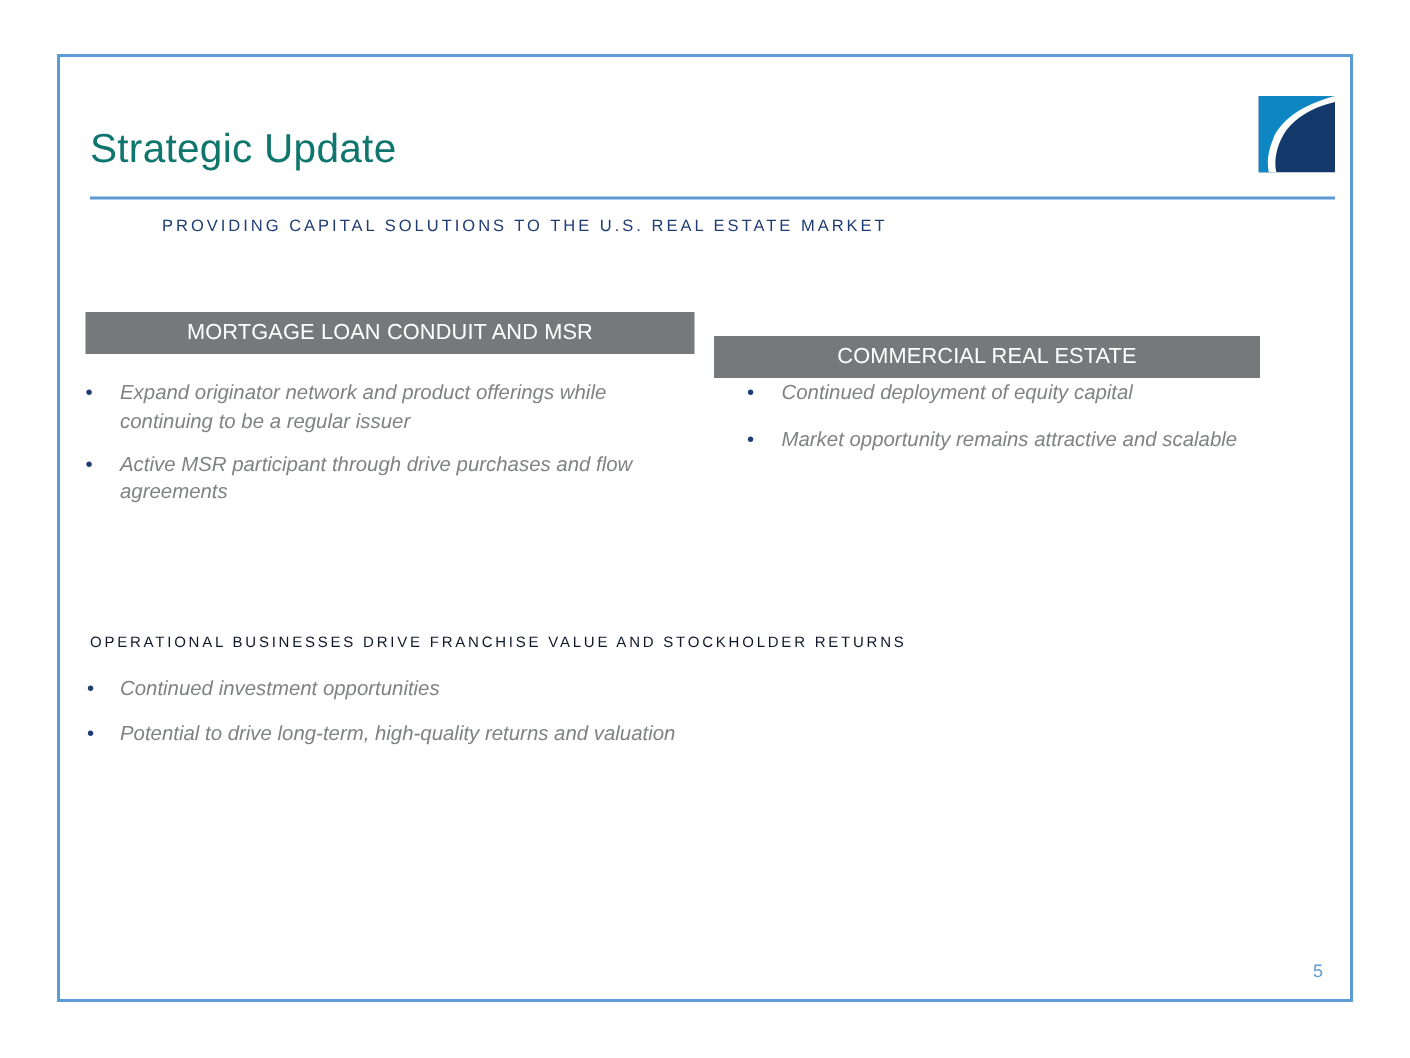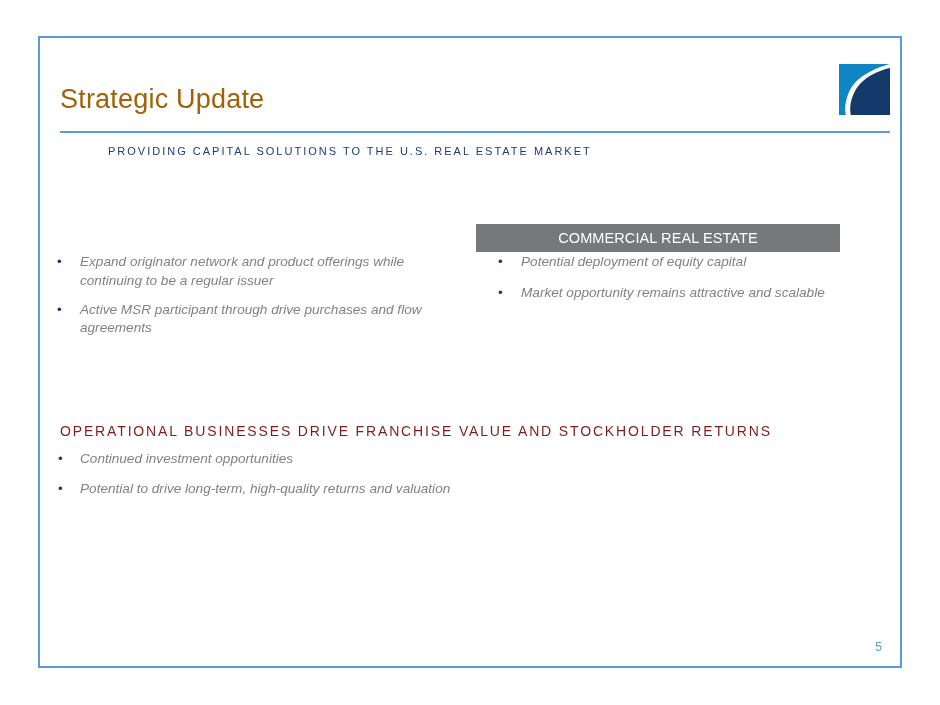--- a/index.html
+++ b/index.html
@@ -34,21 +34,21 @@
     height: 51px;
   }
   .logo svg { display: block; }
 
   
   .title {
     position: absolute;
     left: 20px;
     top: 46px;
     font-size: 27px;
-    color: #a16207;
+    color: #0f766e;
     letter-spacing: 0.2px;
     white-space: nowrap;
   }
 
   .title-rule {
     position: absolute;
     left: 20px;
     top: 93px;
     width: 830px;
     height: 2px;
@@ -114,22 +114,22 @@
   .bullets.left li  { margin-bottom: 10px; }
   .bullets.right li { margin-bottom: 12px; }
   .bullets.right .bullet-dot { left: 22px; }
   .bullets.right .bullet-text { padding-left: 45px; }
 
   
   .section-heading {
     position: absolute;
     left: 20px;
     top: 385px;
-    font-size: 14px;
-    color: #7f1d1d;
+    font-size: 10px;
+    color: #0f172a;
     letter-spacing: 1.85px;
     white-space: nowrap;
   }
 
   .bullets.bottom {
     left: 18px;
     top: 412px;
     width: 620px;
     font-size: 13.6px;
   }
@@ -156,40 +156,41 @@
       <rect x="0" y="0" width="51" height="51" fill="#13396b"></rect>
       <path d="M0 0 H51 C51 0 22 6 13 26 C6 41 9 51 9 51 H0 Z" fill="#0e86c4"></path>
       <path d="M51 0 C51 0 19 7 10 28 C4 42 7 51 7 51 L12 51 C12 51 9 42 15 29 C24 9 51 4 51 4 Z" fill="#ffffff"></path>
     </svg>
   </div>
 
   <div class="title">Strategic Update</div>
   <div class="title-rule"></div>
   <div class="subtitle">PROVIDING CAPITAL SOLUTIONS TO THE U.S. REAL ESTATE MARKET</div>
 
+  <div class="col-header left">MORTGAGE LOAN CONDUIT AND MSR</div>
   <div class="col-header right">COMMERCIAL REAL ESTATE</div>
 
   <div class="bullets left">
     <ul>
       <li>
         <span class="bullet-dot">•</span>
         <span class="bullet-text">Expand originator network and product offerings while continuing to be a regular issuer</span>
       </li>
       <li>
         <span class="bullet-dot">•</span>
         <span class="bullet-text">Active MSR participant through drive purchases and flow agreements</span>
       </li>
     </ul>
   </div>
 
   <div class="bullets right">
     <ul>
       <li>
         <span class="bullet-dot">•</span>
-        <span class="bullet-text">Potential deployment of equity capital</span>
+        <span class="bullet-text">Continued deployment of equity capital</span>
       </li>
       <li>
         <span class="bullet-dot">•</span>
         <span class="bullet-text">Market opportunity remains attractive and scalable</span>
       </li>
     </ul>
   </div>
 
   <div class="section-heading">OPERATIONAL BUSINESSES DRIVE FRANCHISE VALUE AND STOCKHOLDER RETURNS</div>
 

